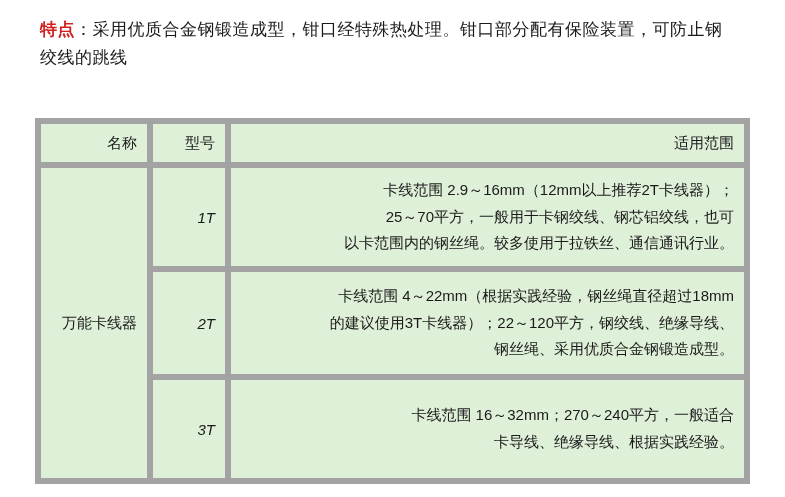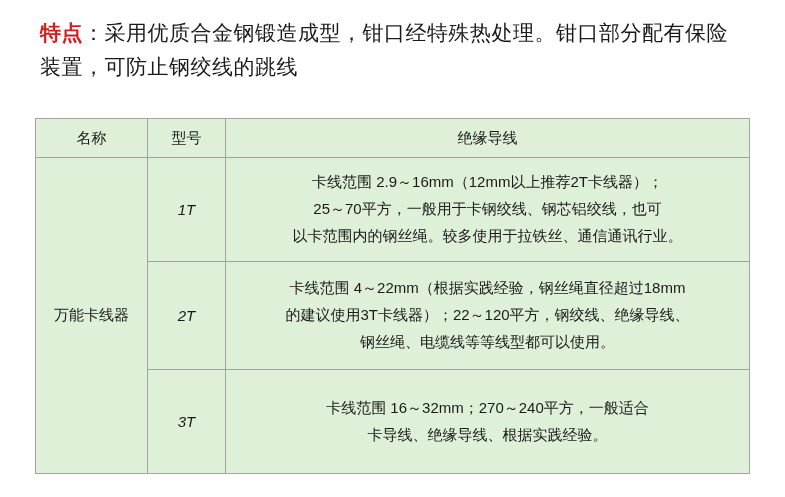--- a/index.html
+++ b/index.html
@@ -14,46 +14,46 @@
     overflow: hidden;
   }
   .page {
     position: relative;
     width: 785px;
     height: 497px;
     box-sizing: border-box;
   }
   .intro {
     padding: 16px 53px 0 40px;
-    font-size: 21px;
+    font-size: 17px;
     line-height: 1.62;
     color: #1a1a1a;
     letter-spacing: 0.5px;
   }
   .intro .highlight {
     color: #d02020;
     font-weight: bold;
   }
   table.spec {
     position: absolute;
     left: 35px;
     top: 118px;
     width: 715px;
     border-collapse: collapse;
     table-layout: fixed;
     background: #dff0d8;
   }
   table.spec td, table.spec th {
-    border: 1px solid #a3a3a3;
+    border: 6px solid #a3a3a3;
     vertical-align: middle;
     padding: 6px 10px;
     font-size: 15px;
     color: #1a1a1a;
     font-weight: normal;
-    text-align: center;
+    text-align: right;
   }
   table.spec thead td {
     height: 30px;
     padding: 4px 10px;
   }
   .col-name { width: 112px; }
   .col-model { width: 78px; }
   .col-range { width: auto; }
   td.cell-name {
     text-align: center;
@@ -86,39 +86,39 @@
   <table class="spec">
     <colgroup>
       <col class="col-name">
       <col class="col-model">
       <col class="col-range">
     </colgroup>
     <thead>
       <tr>
         <td>名称</td>
         <td>型号</td>
-        <td>绝缘导线</td>
+        <td>适用范围</td>
       </tr>
     </thead>
     <tbody>
       <tr class="row-1t">
         <td class="cell-name" rowspan="3">万能卡线器</td>
         <td class="cell-model">1T</td>
         <td class="cell-range">
           <div class="range-line">卡线范围 2.9～16mm（12mm以上推荐2T卡线器）；</div>
           <div class="range-line">25～70平方，一般用于卡钢绞线、钢芯铝绞线，也可</div>
           <div class="range-line">以卡范围内的钢丝绳。较多使用于拉铁丝、通信通讯行业。</div>
         </td>
       </tr>
       <tr class="row-2t">
         <td class="cell-model">2T</td>
         <td class="cell-range">
           <div class="range-line">卡线范围 4～22mm（根据实践经验，钢丝绳直径超过18mm</div>
           <div class="range-line">的建议使用3T卡线器）；22～120平方，钢绞线、绝缘导线、</div>
-          <div class="range-line">钢丝绳、电缆线等等线型都可以使用。</div>
+          <div class="range-line">钢丝绳、采用优质合金钢锻造成型。</div>
         </td>
       </tr>
       <tr class="row-3t">
         <td class="cell-model">3T</td>
         <td class="cell-range">
           <div class="range-line">卡线范围 16～32mm；270～240平方，一般适合</div>
           <div class="range-line">卡导线、绝缘导线、根据实践经验。</div>
         </td>
       </tr>
     </tbody>

